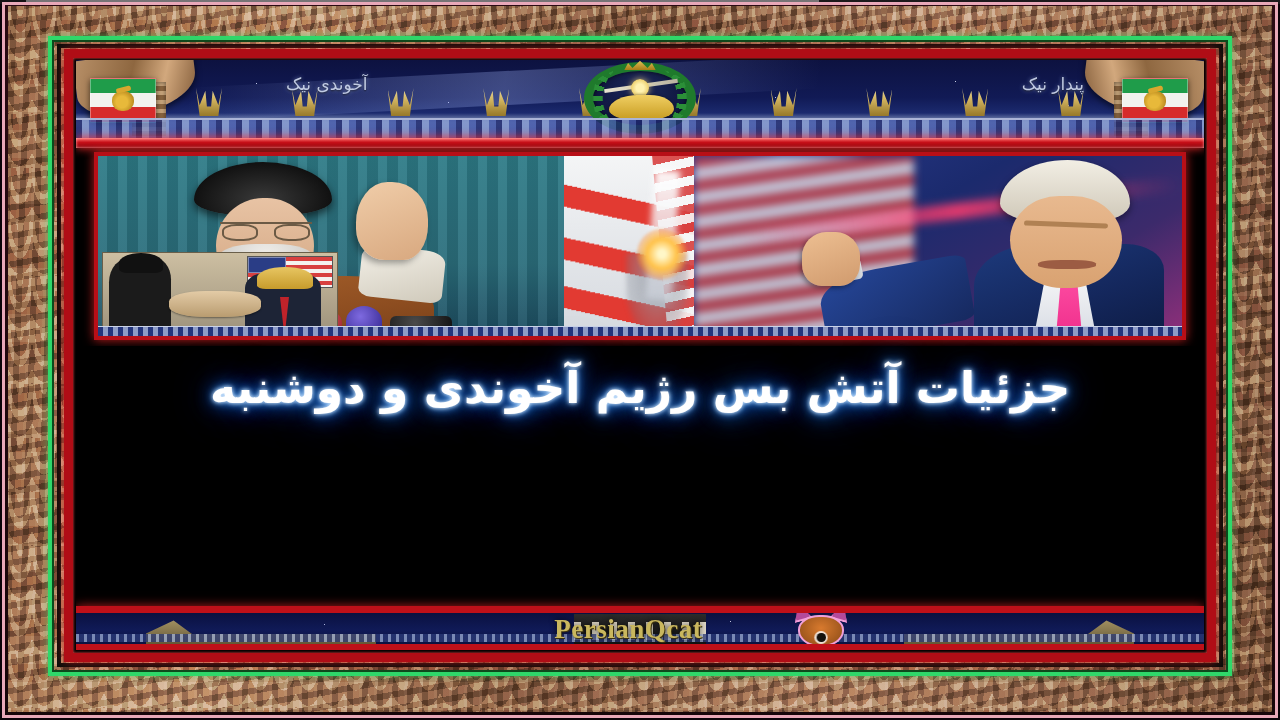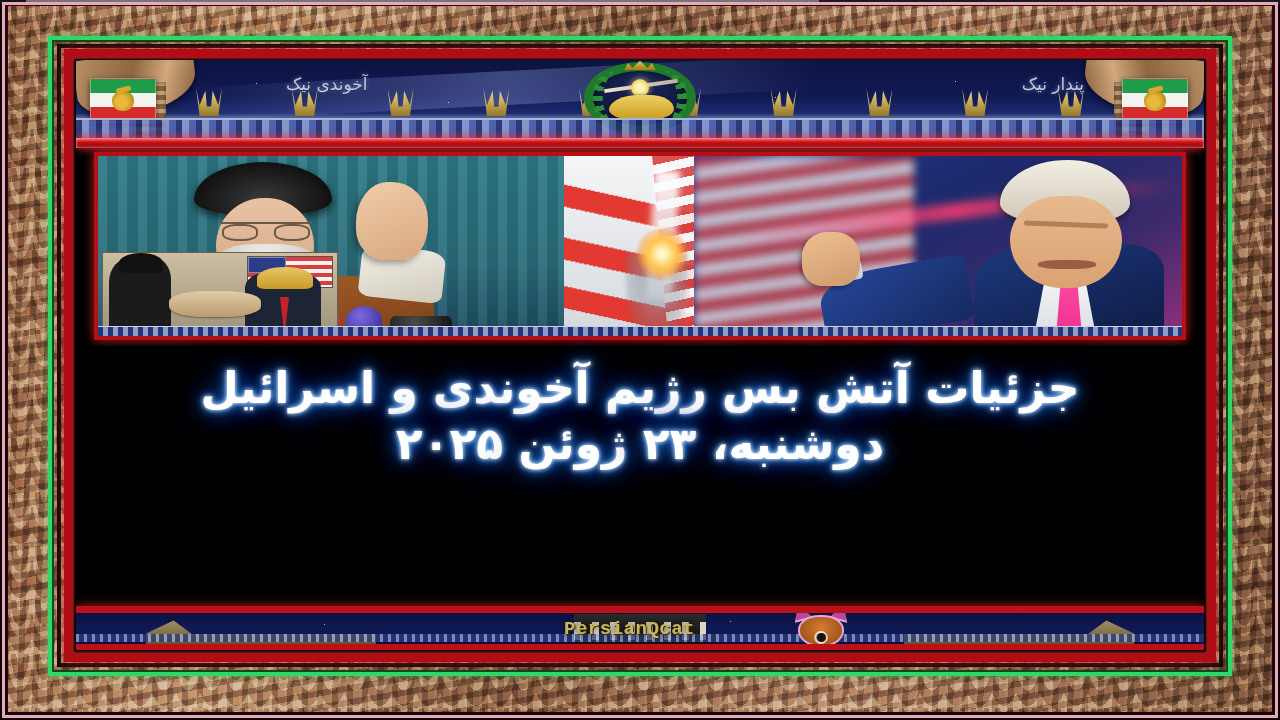--- a/index.html
+++ b/index.html
@@ -515,24 +515,24 @@
     content:""; position:absolute; left:0; bottom:4px; width:100%; height:18px;
     background:repeating-linear-gradient(90deg,#ddd6c4 0 7px, transparent 7px 18px);
   }
   .bb-colonnade {
     position:absolute; left:0; right:0; bottom:2px; height:8px;
     background:repeating-linear-gradient(90deg,#9fb0d8 0 3px, #2b3a78 3px 8px);
     opacity:.75;
   }
   .watermark {
     position:absolute; left:50%; top:50%; transform:translate(-58%,-50%);
-    font-size:19px; font-weight:bold; letter-spacing:.5px;
+    font-size:27px; font-weight:bold; letter-spacing:.5px;
     color:#c9b75e;
     text-shadow:1px 1px 0 #3b3110, 0 0 6px rgba(0,0,0,.8);
-    font-family:Liberation Mono, monospace;
+    font-family:Liberation Serif, serif;
     white-space:nowrap;
   }
   .cat-logo {
     position:absolute; left:50%; top:50%; transform:translate(150px,-50%);
     width:62px; height:40px;
   }
   .cat-head {
     position:absolute; left:8px; top:6px; width:46px; height:32px;
     background:radial-gradient(ellipse at 50% 40%,#d87a2e,#8a4a17);
     border-radius:46% 46% 50% 50%;
@@ -680,22 +680,21 @@
           <div class="trump-face"></div>
           <div class="trump-brow"></div>
           <div class="trump-mouth"></div>
         </div>
 
         <div class="news-strip-bottom"></div>
       </div>
     </div>
 
     <div class="title-area">
-      <div class="title-line">جزئیات آتش بس رژیم آخوندی و اسرائیل</div>
-      <div class="title-line">دوشنبه، ۲۳ ژوئن ۲۰۲۵</div>
+      <div class="title-line">جزئیات آتش بس رژیم آخوندی و دوشنبه</div>
     </div>
 
     <div class="bottom-band">
       <div class="bb-stars"></div>
       <div class="bb-ruins-left"></div>
       <div class="bb-ruins-right"></div>
       <div class="bb-palace"></div>
       <div class="bb-colonnade"></div>
 
       <div class="watermark">PersianQcat</div>

